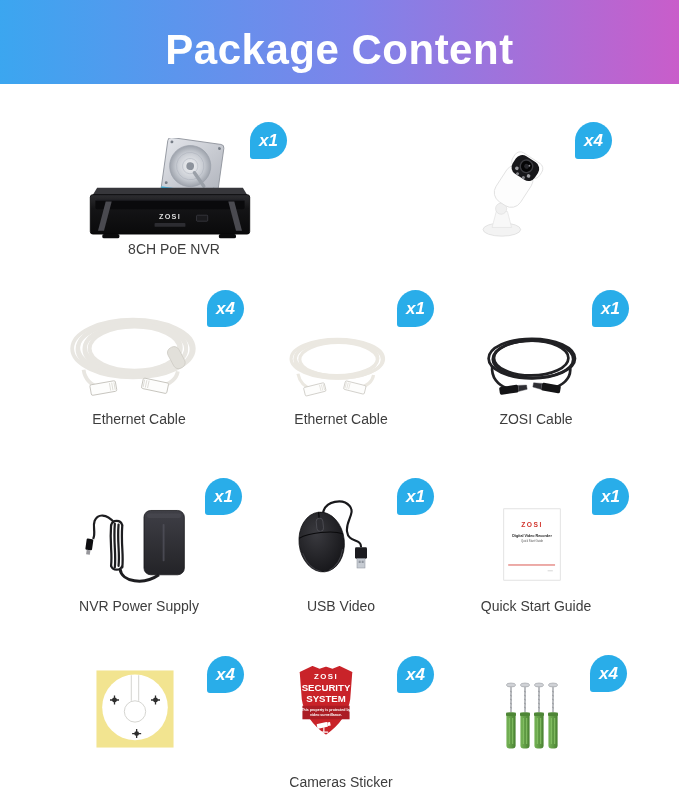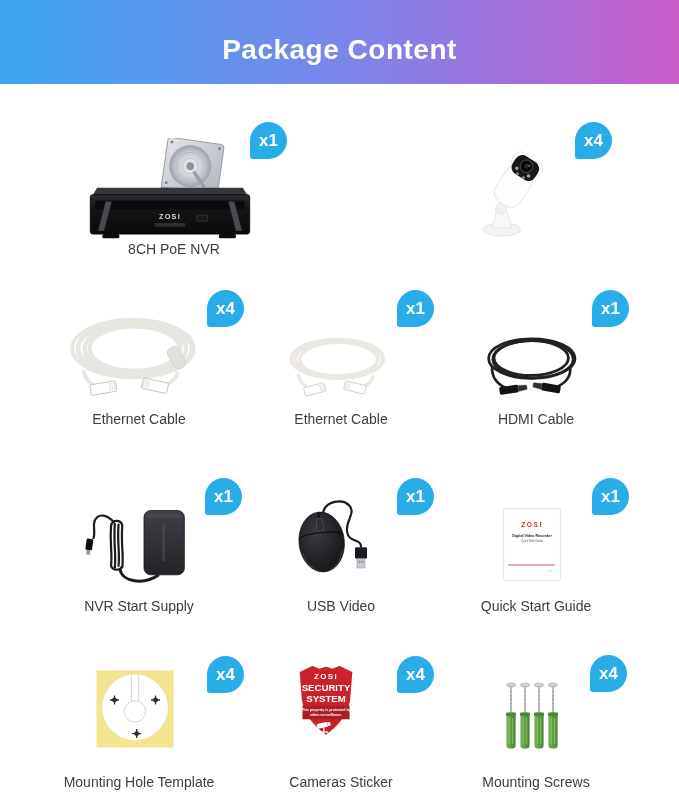--- a/index.html
+++ b/index.html
@@ -3,27 +3,27 @@
 <meta charset="utf-8">
 <style>
   * { margin:0; padding:0; box-sizing:border-box; }
   html,body { background:#ffffff; }
   body { font-family:"Liberation Sans", sans-serif; }
   .page { position:relative; width:679px; height:798px; background:#fff; overflow:hidden; }
 
   .header { position:absolute; left:0; top:0; width:679px; height:84px;
     background:linear-gradient(90deg,#3ba6f0 0%,#7d84ea 52%,#c95dca 100%);
     display:flex; align-items:center; justify-content:center; }
-  .header h1 { color:#fff; font-size:28px; font-weight:bold; letter-spacing:0.5px;margin-top:16px; }
+  .header h1 { color:#fff; font-size:42px; font-weight:bold; letter-spacing:0.5px;margin-top:16px; }
 
   .item { position:absolute; }
   .fig  { position:absolute; }
   .badge { position:absolute; width:37px; height:37px; background:#29ade9;
     border-radius:19px 19px 19px 3px; display:flex; align-items:center; justify-content:center;
-    color:#fff; font-weight:bold; font-size:17px; }
+    color:#fff; font-weight:bold; font-style:italic; font-size:17px; }
   .label { position:absolute; left:8px; right:0; bottom:8px; text-align:center;
     font-size:14px; color:#3d3d3d; }
 
   .i0 { left:55px;  top:110px; width:230px; height:155px; }
   .i0 .fig { left:25px; top:28px; }  .i0 .badge { left:195px; top:12px; }
   .i1 { left:395px; top:110px; width:230px; height:155px; }
   .i1 .fig { left:62px; top:36px; }  .i1 .badge { left:180px; top:12px; }
 
   .i2 { left:30px;  top:285px; width:210px; height:150px; }
   .i2 .fig { left:32px; top:24px; }  .i2 .badge { left:177px; top:5px; }
@@ -193,21 +193,21 @@
       <g transform="translate(56,97) rotate(-8)">
         <rect x="-22" y="-6.5" width="32" height="13" rx="3" fill="#141416"></rect>
         <path d="M10,-5 L24,-3.5 L24,3.5 L10,5 Z" fill="#2e2e33" stroke="#4a4a52" stroke-width="0.7"></path>
       </g>
       <g transform="translate(114,94) rotate(10)">
         <rect x="-10" y="-6.5" width="32" height="13" rx="3" fill="#141416"></rect>
         <path d="M-10,-5 L-24,-3.5 L-24,3.5 L-10,5 Z" fill="#2e2e33" stroke="#4a4a52" stroke-width="0.7"></path>
       </g>
     </svg>
     <div class="badge">x1</div>
-    <div class="label">HDMI Cable</div>
+    <div class="label">ZOSI Cable</div>
   </div>
 
   <div class="item i5">
     <svg class="fig" width="120" height="86" viewBox="0 0 160 115">
       <defs>
         <linearGradient id="psug" x1="0" y1="0" x2="0" y2="1">
           <stop offset="0" stop-color="#3f3f46"></stop>
             <stop offset="1" stop-color="#232327"></stop>
         </linearGradient>
       </defs>
@@ -219,21 +219,21 @@
         <path d="M48,34 C46,60 50,70 48,88 M53,32 C51,58 55,72 53,90 M58,33 C56,58 60,70 58,88 M63,34 C61,60 65,72 63,90" stroke-width="3" stroke-linecap="round"></path>
         <path d="M48,34 C50,26 61,26 63,34 M48,88 C50,95 61,95 63,88" stroke-width="3"></path>
         <path d="M52,30 C42,18 30,18 26,28 C23,36 28,44 24,52" stroke-width="3"></path>
       </g>
       <g transform="translate(20,52) rotate(8)">
         <rect x="-4.5" y="0" width="9" height="15" rx="1.5" fill="#0e0e10"></rect>
         <rect x="-2.5" y="15" width="5" height="6" fill="#97979c"></rect>
       </g>
     </svg>
     <div class="badge">x1</div>
-    <div class="label">NVR Start Supply</div>
+    <div class="label">NVR Power Supply</div>
   </div>
 
   <div class="item i6">
     <svg class="fig" width="100" height="80" viewBox="0 0 150 120">
       <defs>
         <radialGradient id="mouseg" cx="0.4" cy="0.35" r="0.8">
           <stop offset="0" stop-color="#3a3a3f"></stop>
             <stop offset="1" stop-color="#101013"></stop>
         </radialGradient>
       </defs>
@@ -284,21 +284,20 @@
             <circle r="3" fill="#2e2e2e" stroke="none"></circle>
             <path d="M-5.5,0 H5.5 M0,-5.5 V5.5"></path>
           </g>
         <g transform="translate(52,80)">
             <circle r="3" fill="#2e2e2e" stroke="none"></circle>
             <path d="M-5.5,0 H5.5 M0,-5.5 V5.5"></path>
           </g>
       </g>
     </svg>
     <div class="badge">x4</div>
-    <div class="label">Mounting Hole Template</div>
   </div>
 
   <div class="item i9">
     <svg class="fig" width="72" height="80" viewBox="0 0 100 112">
       <path d="M12,16 L31,7 L41,11 L50,8 L59,11 L69,7 L88,16 L85,55 C82,77 68,93 50,106 C32,93 18,77 15,55 Z" fill="#c92329" stroke="#ffffff" stroke-width="2.2"></path>
       <text x="50" y="26" text-anchor="middle" font-size="11" font-weight="bold" letter-spacing="2" fill="#ffffff">ZOSI</text>
       <text x="50" y="44" text-anchor="middle" font-size="13.5" font-weight="bold" fill="#ffffff">SECURITY</text>
       <text x="50" y="59" text-anchor="middle" font-size="13.5" font-weight="bold" fill="#ffffff">SYSTEM</text>
       <rect x="17" y="64" width="66" height="19" fill="#ab1d24"></rect>
       <text x="50" y="71.5" text-anchor="middle" font-size="5" font-weight="bold" fill="#ffffff">This property is protected by</text>
@@ -352,16 +351,15 @@
           <ellipse cx="0" cy="5" rx="4.6" ry="2" fill="#d0d2d6" stroke="#9b9ea3" stroke-width="0.6"></ellipse>
           <rect x="-0.9" y="6.5" width="1.8" height="26" fill="#b4b6bb"></rect>
           <path d="M-1,11 l2,1.2 M-1,15 l2,1.2 M-1,19 l2,1.2 M-1,23 l2,1.2 M-1,27 l2,1.2" stroke="#8e9095" stroke-width="0.7"></path>
           <rect x="-4.6" y="32.5" width="9.2" height="36" rx="3.2" fill="url(#anchg)"></rect>
           <rect x="-5" y="32.5" width="10" height="3.5" rx="1" fill="#4e8636"></rect>
           <path d="M-1.7,38 V64 M1.7,38 V64" stroke="#8cc76b" stroke-width="0.9" fill="none"></path>
         </g>
       </g>
     </svg>
     <div class="badge">x4</div>
-    <div class="label">Mounting Screws</div>
   </div>
 
 </div>
 
 </body></html>

